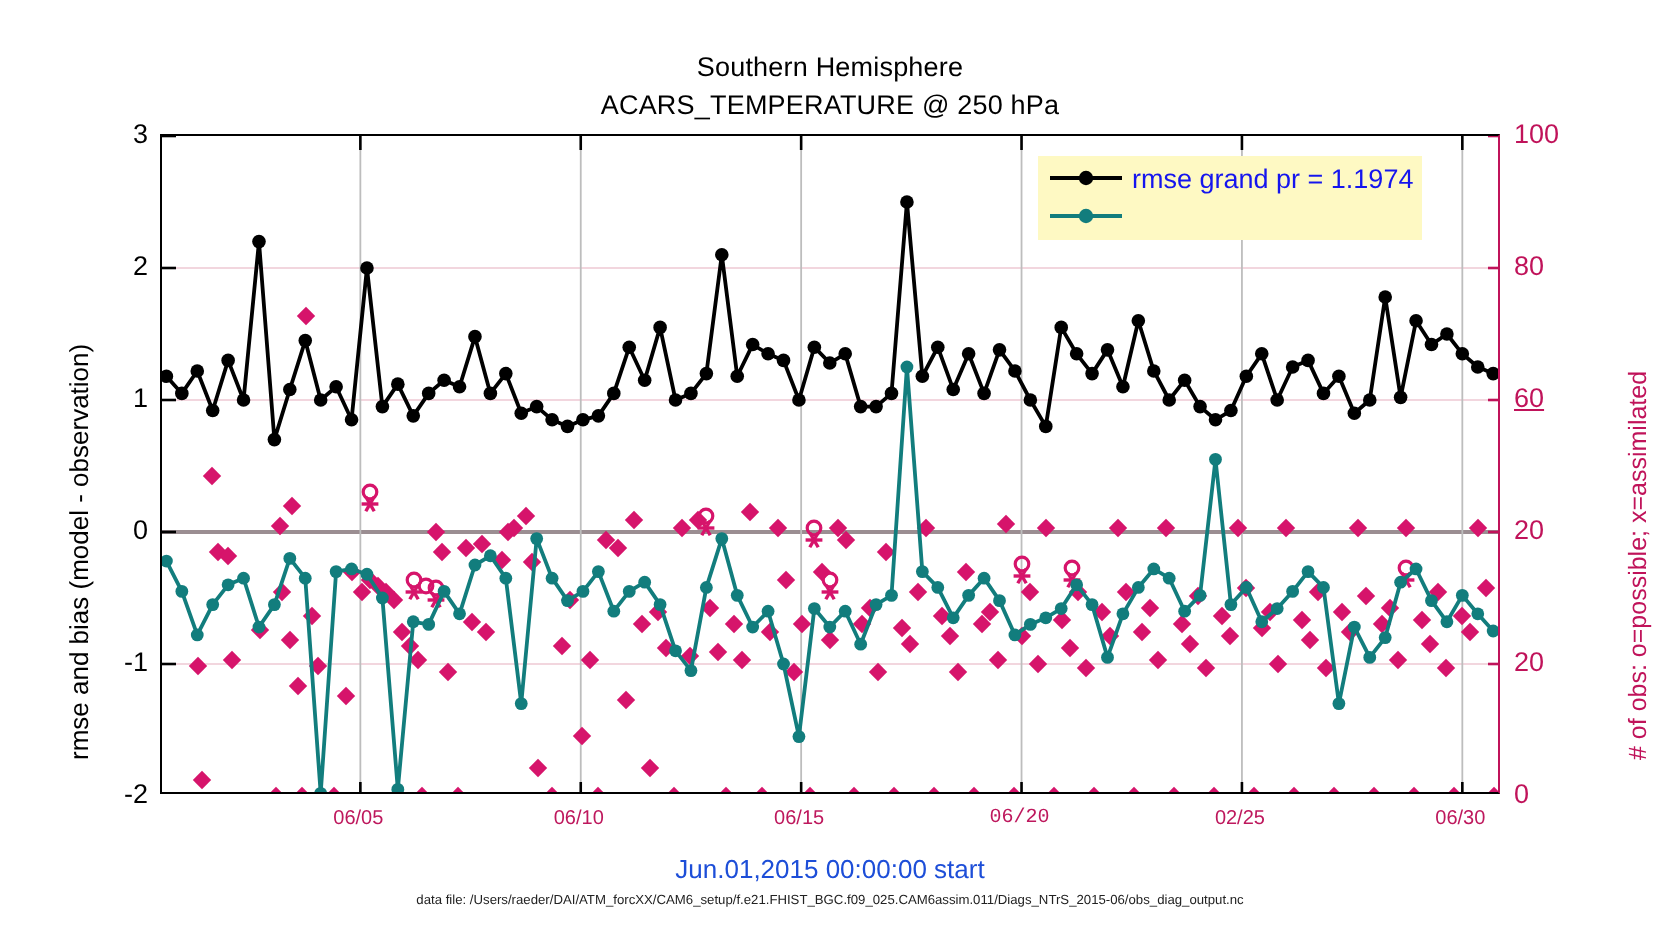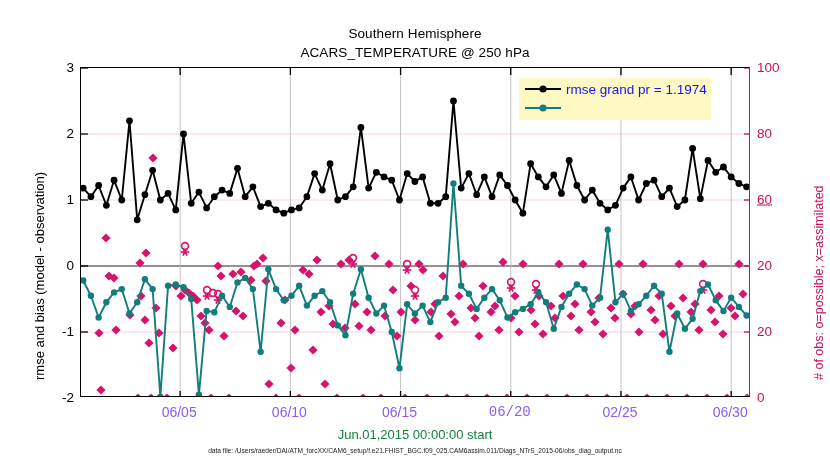--- a/index.html
+++ b/index.html
@@ -77,33 +77,33 @@
     position: absolute;
     left: 0;
     font-size: 13.5px;
     color: #c0135a;
     transform: translateY(-50%);
     white-space: nowrap;
   }
   .ytick-right-wrap { position: absolute; left: 757px; width: 40px; top: 0; }
   .xtick {
     position: absolute;
-    font-size: 14px;
-    color: #8b5cf6;
+    font-size: 10px;
+    color: #be185d;
     transform: translateX(-50%);
     white-space: nowrap;
     top: 404px;
   }
   .xlabel {
     position: absolute;
     left: 0; right: 0;
     top: 427px;
     text-align: center;
     font-size: 13px;
-    color: #15803d;
+    color: #1d4ed8;
   }
   .datafile {
     position: absolute;
     left: 0; right: 0;
     top: 447px;
     text-align: center;
     font-size: 6.6px;
     color: #222;
     font-family: "Liberation Sans", sans-serif;
     white-space: nowrap;

